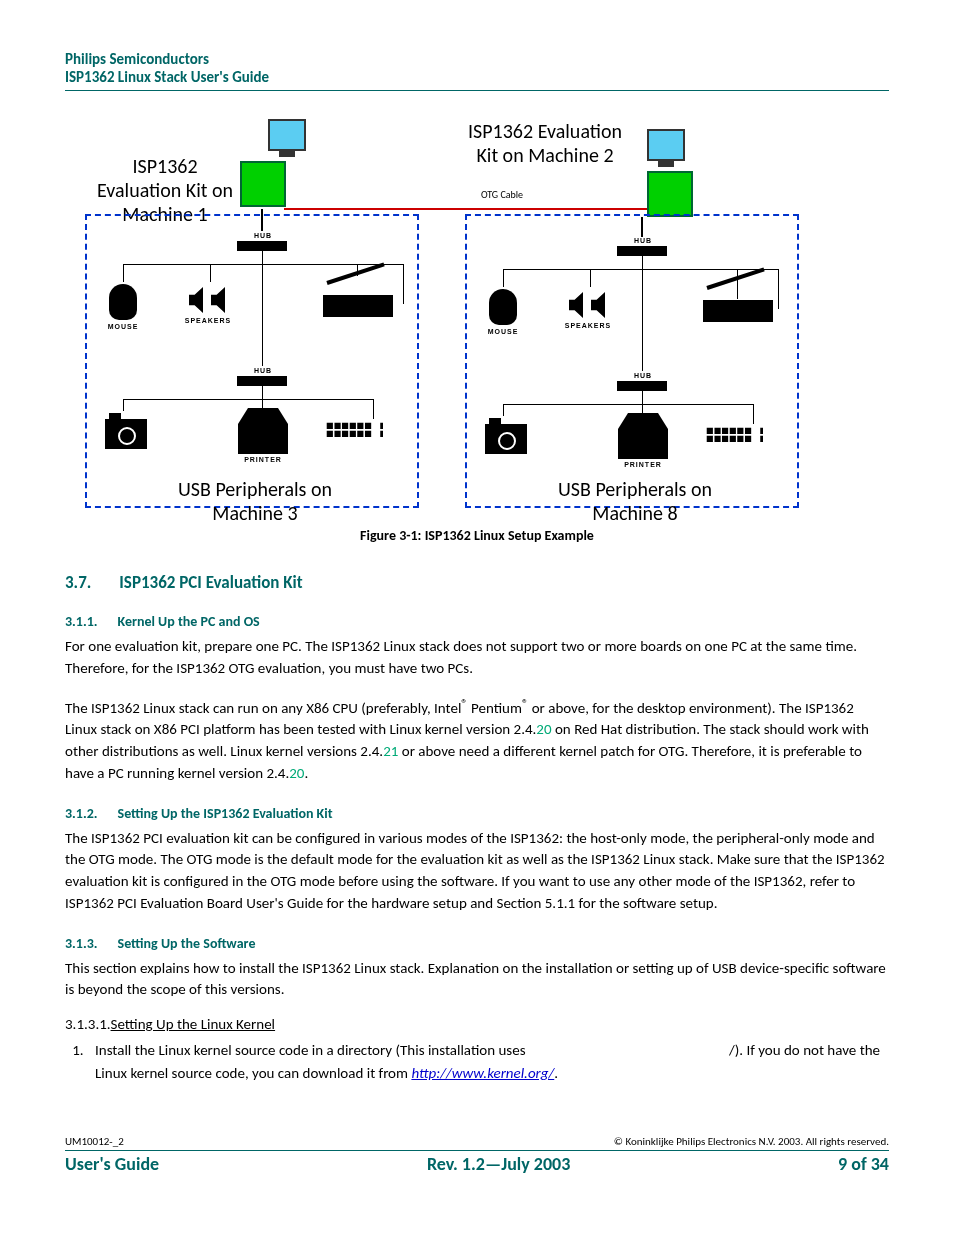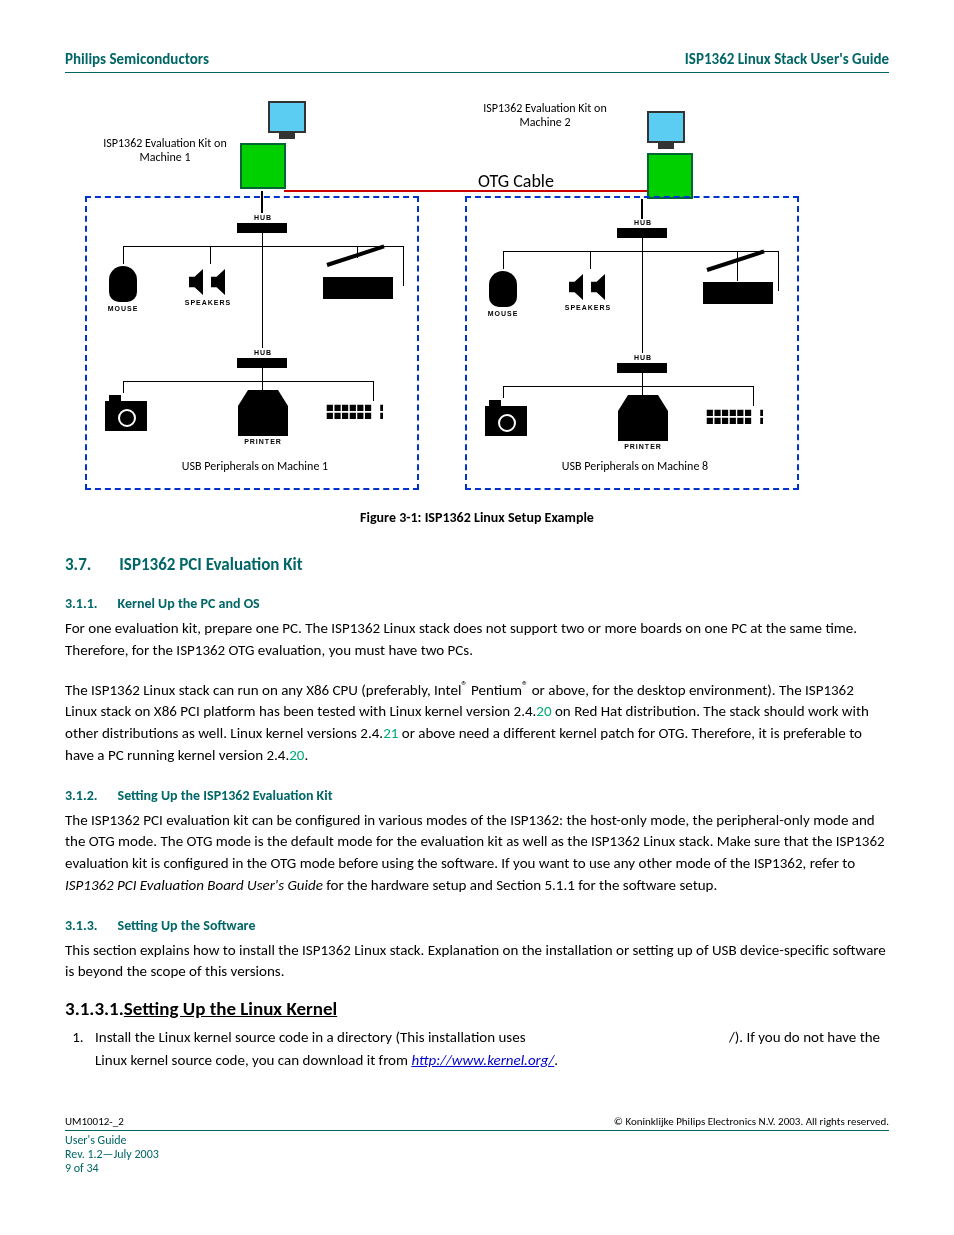--- a/index.html
+++ b/index.html
@@ -20,20 +20,21 @@
     box-sizing: border-box;
   }
   .header {
     display: flex;
     justify-content: space-between;
     color: #006666;
     font-weight: bold;
     font-size: 15px;
     padding-bottom: 4px;
     border-bottom: 1.5px solid #006666;
+    flex-direction: column;
   }
   .figure-area {
     margin-top: 18px;
     height: 410px;
     position: relative;
   }
   .figure-caption {
     text-align: center;
     font-weight: bold;
     font-size: 14px;
@@ -56,24 +57,24 @@
     margin-bottom: 6px;
     display:flex;
     gap: 20px;
   }
   p.body {
     margin: 0 0 14px 0;
     line-height: 1.45;
     font-size: 15px;
   }
   .green-num { color: #00aa77; }
-  .italic { font-style: italic; }
+  .italic { }
   h4.subsub {
-    font-weight: bold;
-    font-size: 19px;
+    font-weight: normal;
+    font-size: 15px;
     margin: 14px 0 6px 0;
   }
   h4.subsub .u { text-decoration: underline; }
   ol.steps {
     margin: 0 0 0 22px;
     padding: 0;
     line-height: 1.5;
   }
   ol.steps li { padding-left: 8px; }
   a.link { color: #0000cc; text-decoration: underline; font-style: italic; }
@@ -87,31 +88,30 @@
     display: flex;
     justify-content: space-between;
     font-size: 11px;
     padding-bottom: 2px;
   }
   .footer-bottom {
     border-top: 1.5px solid #006666;
     display: flex;
     justify-content: space-between;
     color: #006666;
-    font-weight: normal;
-    font-size: 12px;
+    font-weight: bold;
+    font-size: 18px;
     padding-top: 2px;
-    flex-direction: column;
   }
   
   .dashed-box {
     position:absolute;
     border:2px dashed #0033cc;
   }
-  .lbl { position:absolute; font-size:12px; text-align:center; line-height:1.2; }
+  .lbl { position:absolute; font-size:20px; text-align:center; line-height:1.2; }
   .tiny { font-family: Arial, sans-serif; font-size:7px; font-weight:bold; letter-spacing:1px; text-align:center;}
   .pc-monitor {
     width:34px; height:28px; background:#5bcdf2; border:2px solid #333; position:absolute;
   }
   .pc-monitor::after{
     content:""; position:absolute; left:9px; top:30px; width:16px; height:6px; background:#333;
   }
   .pc-tower {
     width:42px; height:42px; background:#00d000; border:2px solid #063; position:absolute;
   }
@@ -155,21 +155,21 @@
 <div class="page">
   <div class="header">
     <span>Philips Semiconductors</span>
     <span>ISP1362 Linux Stack User's Guide</span>
   </div>
 
   <div class="figure-area">
 
     <div class="lbl" style="left:30px; top:45px; width:140px;">ISP1362 Evaluation Kit on Machine 1</div>
     <div class="lbl" style="left:400px; top:10px; width:160px;">ISP1362 Evaluation Kit on Machine 2</div>
-    <div class="lbl" style="left:406px; top:80px; width:90px; font-size:18px;">OTG Cable</div>
+    <div class="lbl" style="left:392px; top:80px; width:90px; font-size:10px;">OTG Cable</div>
 
     <div class="pc-monitor" style="left:203px; top:10px;"></div>
     <div class="pc-tower" style="left:175px; top:52px;"></div>
 
     <div class="pc-monitor" style="left:582px; top:20px;"></div>
     <div class="pc-tower" style="left:582px; top:62px;"></div>
 
     <div style="position:absolute; left:219px; top:99px; width:363px; height:2px; background:#c00;"></div>
 
     <div class="dashed-box" style="left:20px; top:105px; width:330px; height:290px;"></div>
@@ -225,21 +225,21 @@
     <div class="wire" style="left:438px; top:295px; width:250px; height:1px;"></div>
     <div class="wire" style="left:438px; top:295px; width:1px; height:12px;"></div>
     <div class="wire" style="left:577px; top:282px; width:1px; height:22px;"></div>
     <div class="wire" style="left:688px; top:295px; width:1px; height:20px;"></div>
     <div class="camera-ico" style="left:420px; top:315px;"></div>
     <div class="printer-ico" style="left:553px; top:320px;"></div>
     <div style="position:absolute; left:553px; top:304px; width:50px; height:16px; background:#000; clip-path:polygon(20% 0,80% 0,100% 100%,0 100%);"></div>
     <div class="tiny" style="position:absolute; left:556px; top:352px; width:44px;">PRINTER</div>
     <div class="keyboard-ico" style="left:640px; top:317px;">▪▪▪▪▪▪&nbsp;▪▪<br>▪▪▪▪▪▪&nbsp;▪▪</div>
 
-    <div class="lbl" style="left:85px; top:368px; width:210px;">USB Peripherals on Machine 1</div>
+    <div class="lbl" style="left:85px; top:368px; width:210px;">USB Peripherals on Machine 3</div>
     <div class="lbl" style="left:465px; top:368px; width:210px;">USB Peripherals on Machine 8</div>
   </div>
 
   <div class="figure-caption">Figure 3-1: ISP1362 Linux Setup Example</div>
 
   <h2 class="section">
     <span>3.7.</span>
     <span>ISP1362 PCI Evaluation Kit</span>
   </h2>
 

